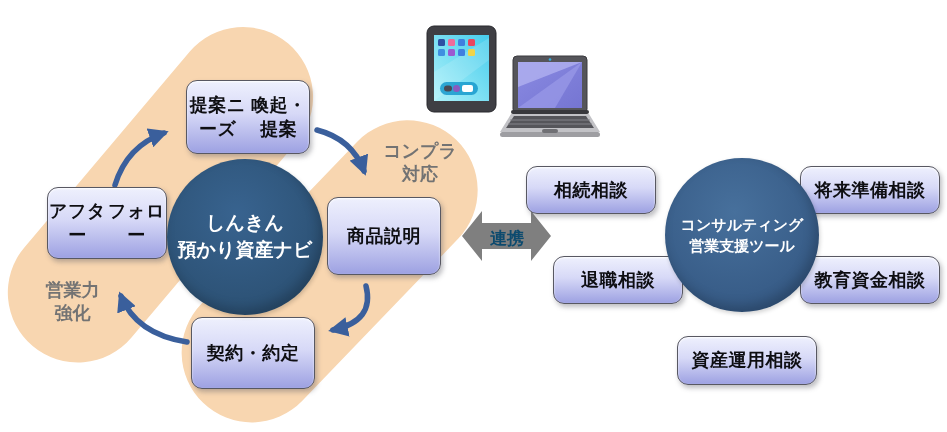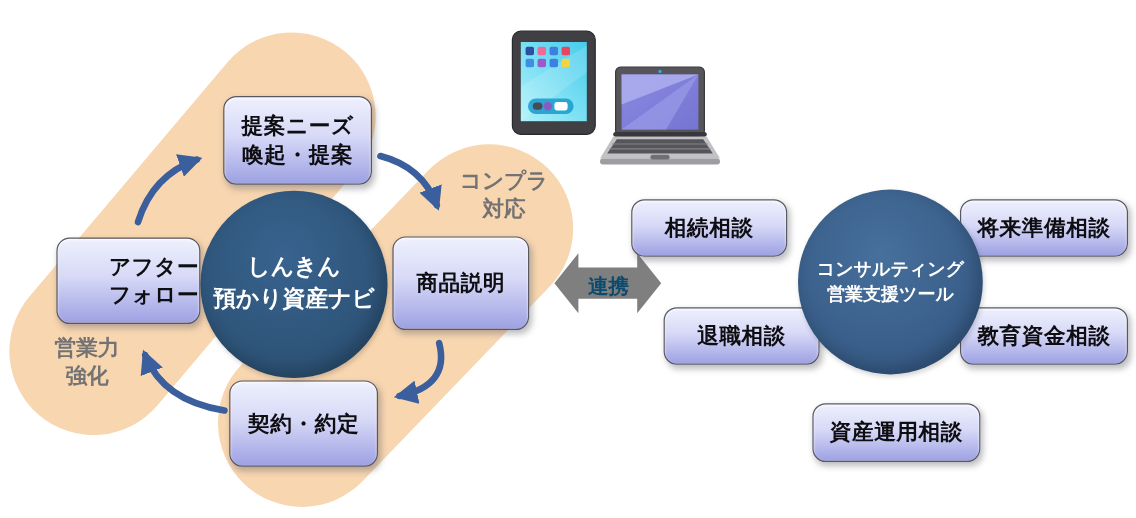--- a/index.html
+++ b/index.html
@@ -1,40 +1,40 @@
 <!DOCTYPE html>
 <html><head>
 <meta charset="utf-8">
 <style>
   html,body{margin:0;padding:0;background:#ffffff;}
   .canvas{position:relative;width:947px;height:432px;background:#ffffff;overflow:hidden;
           font-family:"Liberation Sans","DejaVu Sans",sans-serif;}
   .bg-svg{position:absolute;left:0;top:0;z-index:0;}
-  .pbox{position:absolute;z-index:1;display:flex;flex-direction:column;align-items:center;justify-content:center;
+  .pbox{position:absolute;z-index:1;display:flex;flex-direction:row;align-items:center;justify-content:center;
         background:linear-gradient(180deg,#eef0fd 0%,#d7d9f7 45%,#9da1e2 100%);
         border:1px solid #585862;border-radius:11px;
         box-shadow:2px 3px 5px rgba(90,90,100,.40), inset 0 1px 2px rgba(255,255,255,.9);
         font-weight:bold;font-size:18px;color:#0e0e12;line-height:1.35;text-align:center;letter-spacing:.5px;}
   .hub{position:absolute;z-index:2;border-radius:50%;display:flex;flex-direction:column;align-items:center;justify-content:center;
        color:#ffffff;font-weight:bold;text-align:center;line-height:1.4;
        box-shadow:inset -4px -6px 12px rgba(0,0,0,.20), 1px 2px 4px rgba(0,0,0,.18);}
   .hub-left{left:167px;top:159px;width:156px;height:156px;font-size:19px;
        background:radial-gradient(circle at 45% 35%,#38638f 0%,#2c5174 75%);}
   .hub-right{left:665px;top:158px;width:154px;height:154px;font-size:15px;
        background:radial-gradient(circle at 45% 35%,#47709c 0%,#365a85 75%);}
   .hub span{display:block;}
   .pbox span{display:block;}
   .note{position:absolute;z-index:1;font-weight:bold;font-size:18px;color:#737373;text-align:center;line-height:1.3;}
   .note span{display:block;}
   .linklabel{position:absolute;z-index:1;color:#0c4a6e;font-weight:bold;font-size:17px;text-align:center;}
   
   .b-proposal{left:186px;top:80px;width:122px;height:72px;}
   .b-product{left:327px;top:197px;width:112px;height:76px;}
   .b-contract{left:191px;top:317px;width:122px;height:70px;}
-  .b-after{left:47px;top:198px;width:118px;height:70px;align-items:flex-end;}
+  .b-after{left:47px;top:187px;width:118px;height:70px;}
   .b-housing{left:676px;top:88px;width:137px;height:45px;}
   .b-inherit{left:526px;top:166px;width:128px;height:46px;}
   .b-future{left:800px;top:166px;width:138px;height:46px;}
   .b-retire{left:553px;top:256px;width:128px;height:46px;}
   .b-education{left:800px;top:256px;width:138px;height:46px;}
   .b-asset{left:677px;top:336px;width:138px;height:47px;}
   .n-compliance{left:368px;top:140px;width:104px;}
   .n-sales{left:25px;top:279px;width:95px;}
   .n-link{left:480px;top:227px;width:54px;}
 </style>

